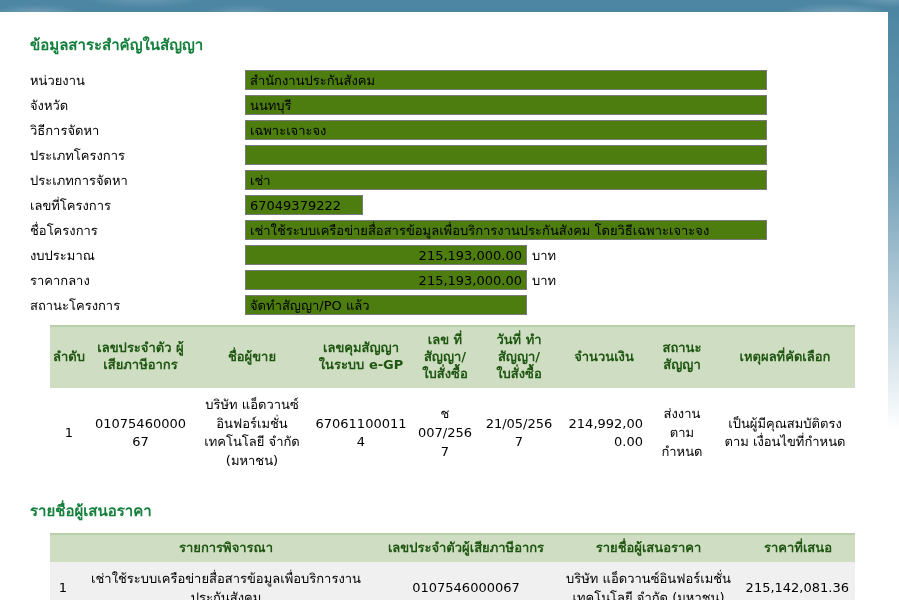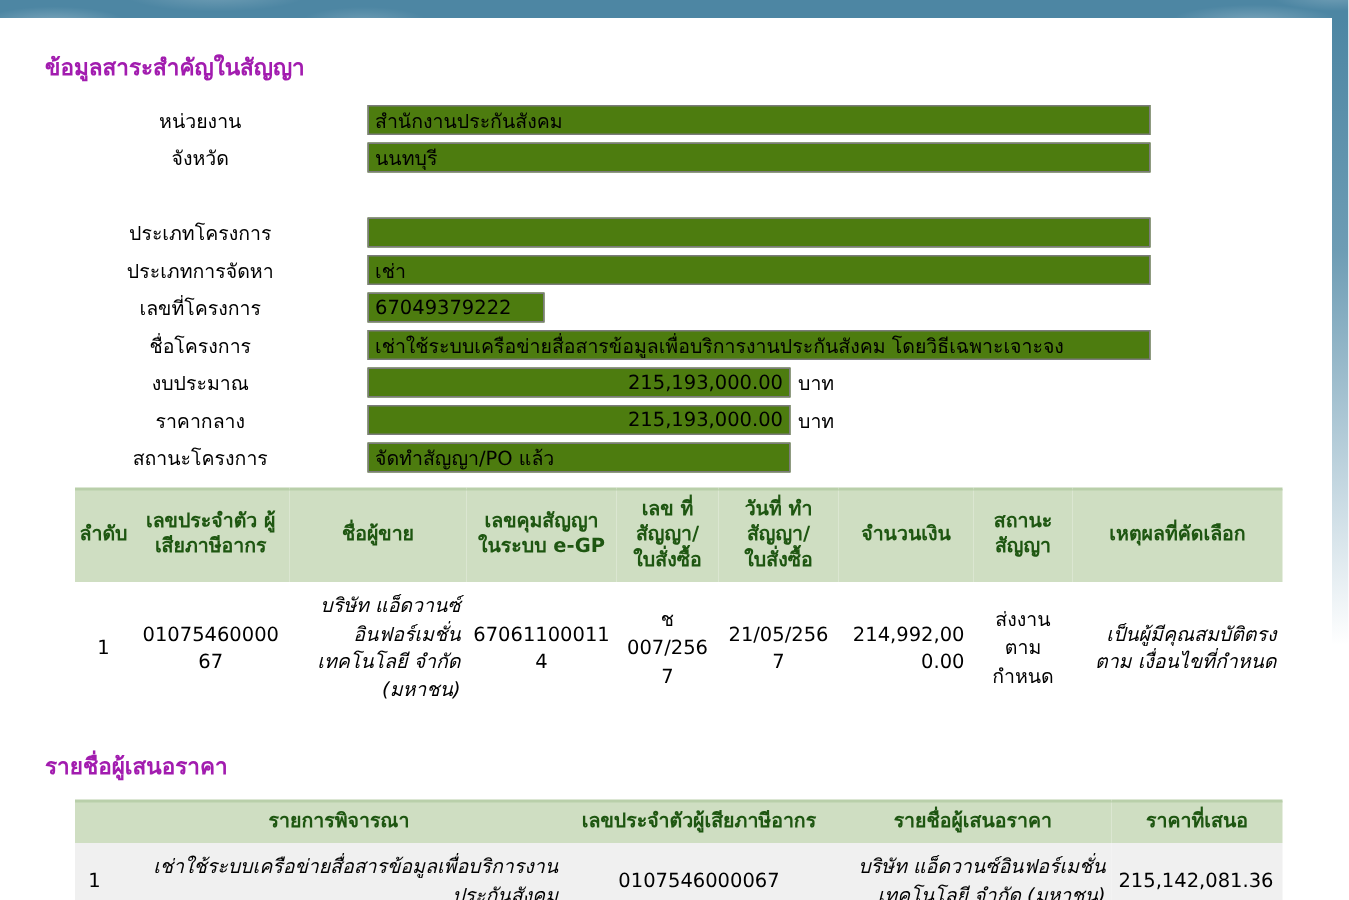--- a/index.html
+++ b/index.html
@@ -23,29 +23,29 @@
       radial-gradient(ellipse 80px 16px at 93% 120%, rgba(255,255,255,.25), transparent 70%),
       radial-gradient(ellipse 60px 14px at 99% -20%, rgba(255,255,255,.2), transparent 70%);
   }
   
   .right-strip {
     position: absolute; top: 12px; right: 0; width: 11px; height: 440px;
     background: linear-gradient(to bottom, #4d86a3 0%, #6d9cb4 35%, rgba(255,255,255,0) 95%);
   }
   .content { position: relative; padding-top: 12px; }
   .section-title {
-    color: #a21caf; font-weight: bold; font-size: 15px;
+    color: #15803d; font-weight: bold; font-size: 15px;
     margin: 21px 0 13px 30px;
   }
   .section-title.second { margin-top: 20px; margin-bottom: 10px; }
 
   
   .form-area { margin-left: 30px; }
   .form-row { display: flex; align-items: center; margin-bottom: 5px; height: 20px; }
-  .form-label { width: 215px; text-align: center; padding-right: 8px; flex: 0 0 215px; font-family: Liberation Serif, serif; }
+  .form-label { width: 215px; text-align: left; padding-right: 8px; flex: 0 0 215px; font-family: Liberation Serif, serif; }
   .form-row input {
     height: 20px; background: #4d7c0f; border: 1px solid #7b7b7b;
     font-family: "DejaVu Sans", "Liberation Sans", sans-serif;
     font-size: 13px; padding: 1px 4px; color: #000;
   }
   input.w-long { width: 522px; }
   input.w-short { width: 118px; }
   input.w-med { width: 282px; }
   input.money { width: 282px; text-align: right; }
   .unit { margin-left: 5px; }
@@ -61,21 +61,21 @@
     overflow-wrap: anywhere;
   }
   tbody td {
     font-size: 13px; color: #000; vertical-align: middle; padding: 8px 4px;
     line-height: 1.45; overflow-wrap: anywhere;
   }
   .t1 tbody td { background: #ffffff; }
   .t2 tbody td { background: #f0f0f0; }
   .ta-c { text-align: center; }
   .ta-r { text-align: right; padding-right: 6px; }
-  .ta-l { text-align: right; font-style: italic; }
+  .ta-l { text-align: center; }
 
   
   .t1 .c-no { width: 38px; }
   .t1 .c-tax { width: 105px; }
   .t1 .c-vendor { width: 118px; }
   .t1 .c-egp { width: 100px; }
   .t1 .c-cno { width: 68px; }
   .t1 .c-date { width: 80px; }
   .t1 .c-amt { width: 90px; }
   .t1 .c-status { width: 66px; }
@@ -101,20 +101,22 @@
   <div class="form-area">
     <div class="form-row">
       <div class="form-label">หน่วยงาน</div>
       <input class="w-long" readonly="" value="สำนักงานประกันสังคม" style="">
     </div>
     <div class="form-row">
       <div class="form-label">จังหวัด</div>
       <input class="w-long" readonly="" value="นนทบุรี" style="">
     </div>
     <div class="form-row">
+      <div class="form-label">วิธีการจัดหา</div>
+      <input class="w-long" readonly="" value="เฉพาะเจาะจง" style="">
     </div>
     <div class="form-row">
       <div class="form-label">ประเภทโครงการ</div>
       <input class="w-long" readonly="" value="" style="">
     </div>
     <div class="form-row">
       <div class="form-label">ประเภทการจัดหา</div>
       <input class="w-long" readonly="" value="เช่า" style="">
     </div>
     <div class="form-row">

